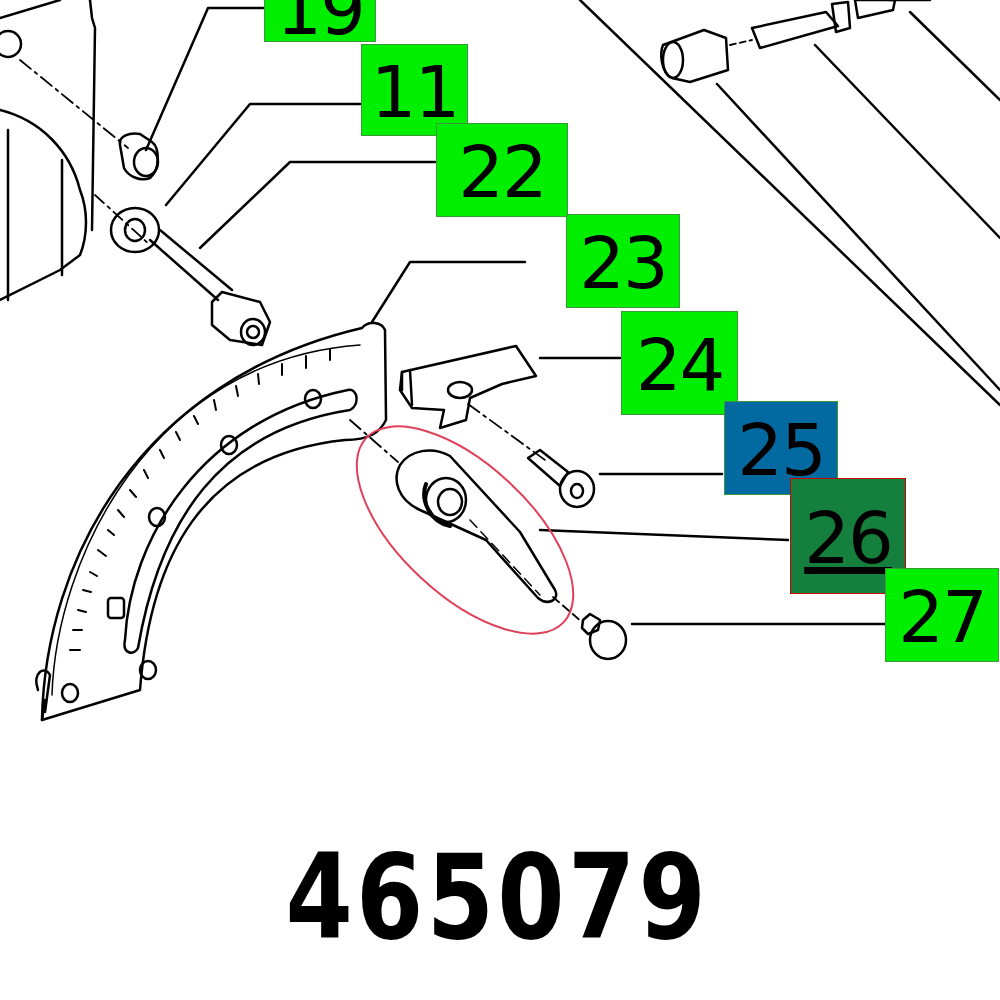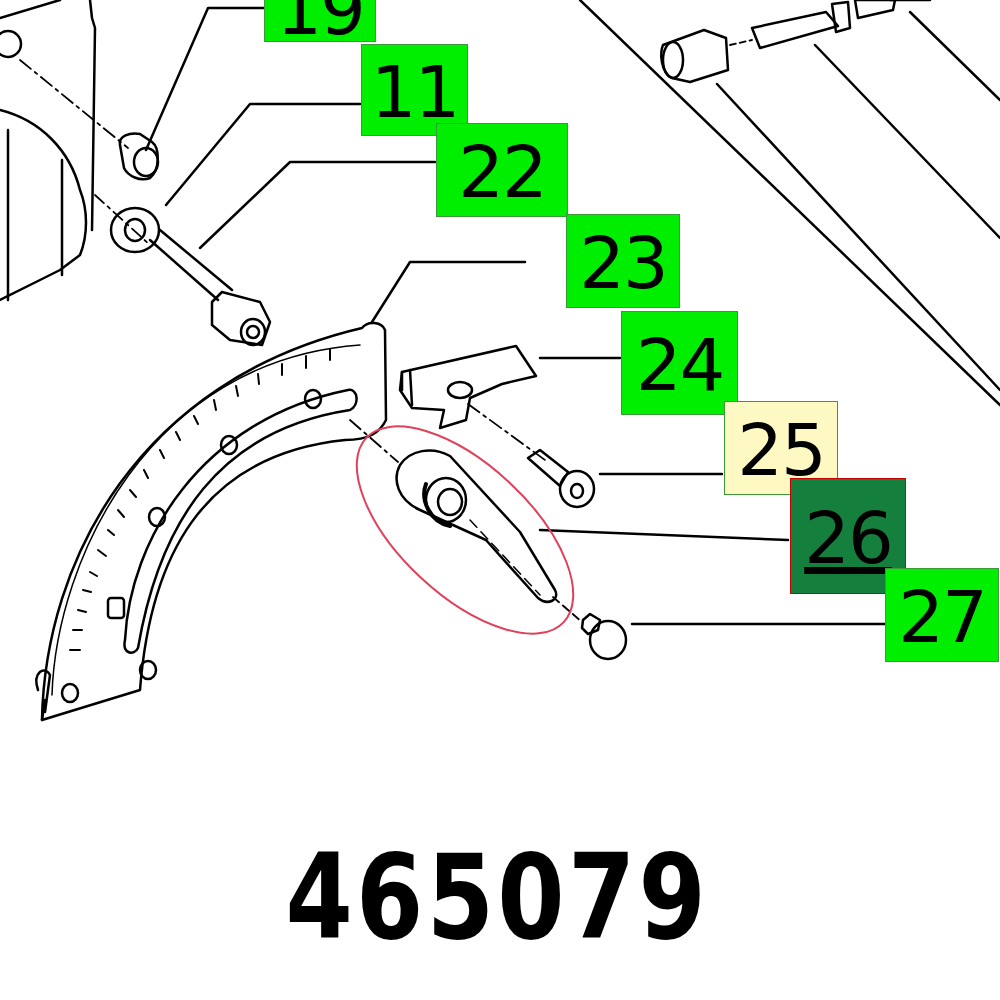--- a/index.html
+++ b/index.html
@@ -130,21 +130,21 @@
 </div>
 <div class="callout" style="left:436px; top:123px; width:132px; height:94px; background:#00ee00;">
   <span>22</span>
 </div>
 <div class="callout" style="left:526px; top:214px; width:114px; height:94px; background:#00ee00;margin-left:40px;">
   <span>23</span>
 </div>
 <div class="callout" style="left:621px; top:311px; width:117px; height:104px; background:#00ee00;">
   <span>24</span>
 </div>
-<div class="callout" style="left:724px; top:401px; width:114px; height:94px; background:#fef9c3;">
+<div class="callout" style="left:724px; top:401px; width:114px; height:94px; background:#0369a1;">
   <span>25</span>
 </div>
 <div class="callout" style="left:790px; top:478px; width:116px; height:116px; background:#15803d; border-color:#cc0000;text-decoration:underline;">
   <span>26</span>
 </div>
 <div class="callout" style="left:885px; top:568px; width:114px; height:94px; background:#00ee00;">
   <span>27</span>
 </div>
 
 <div class="part-number">465079</div>

